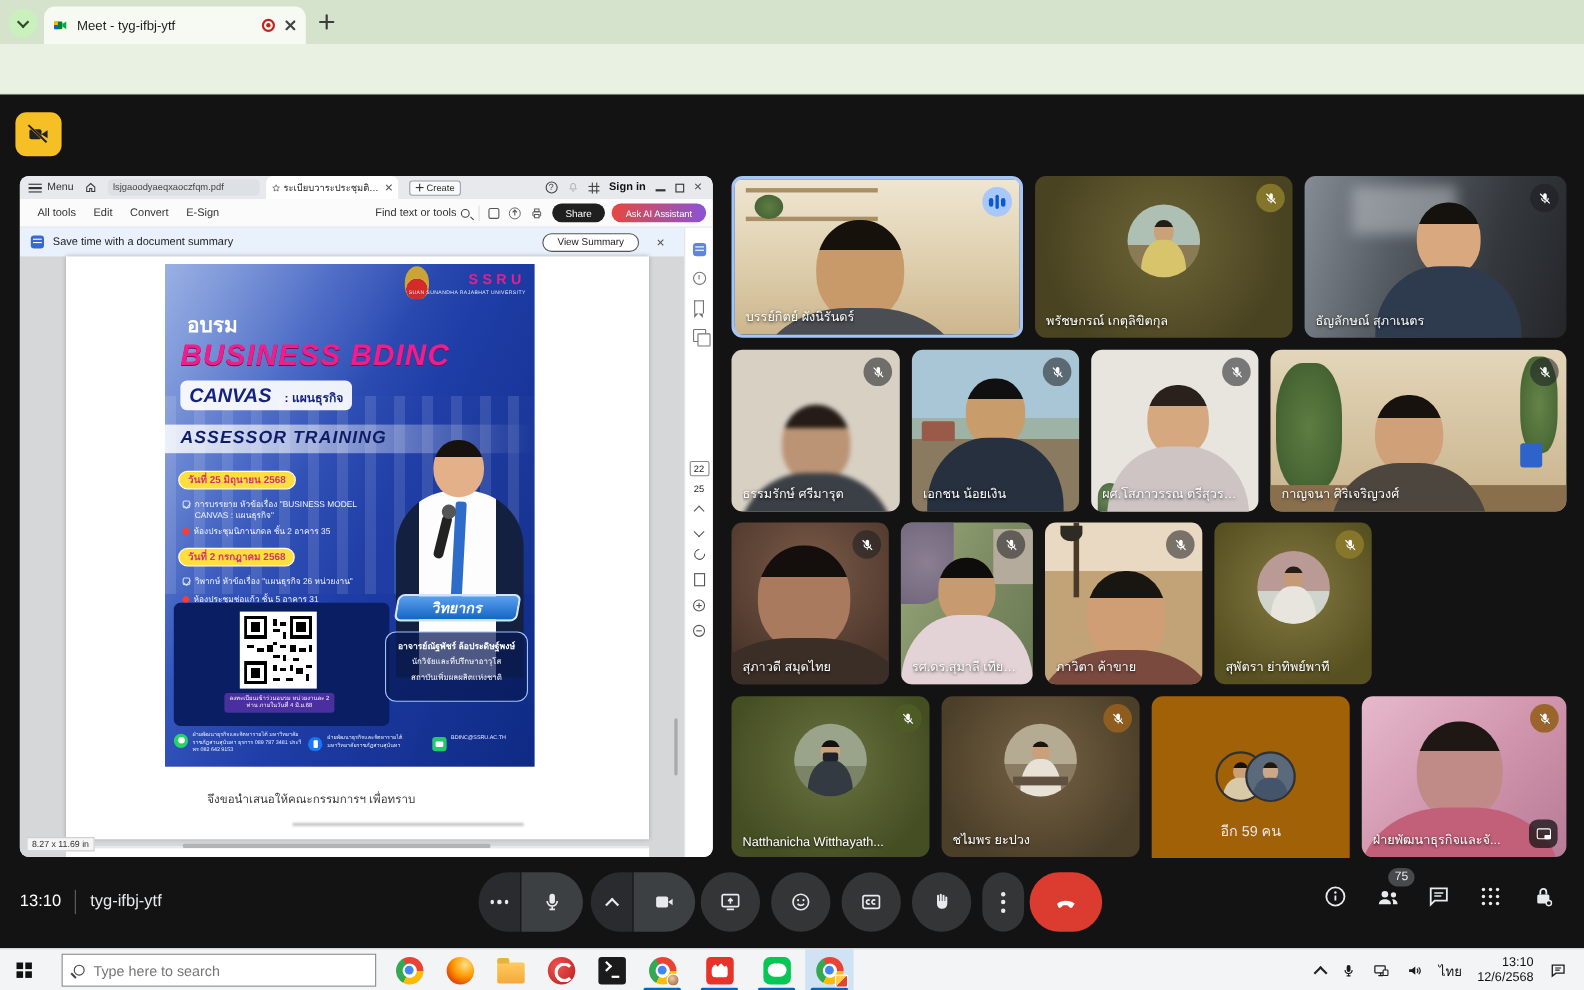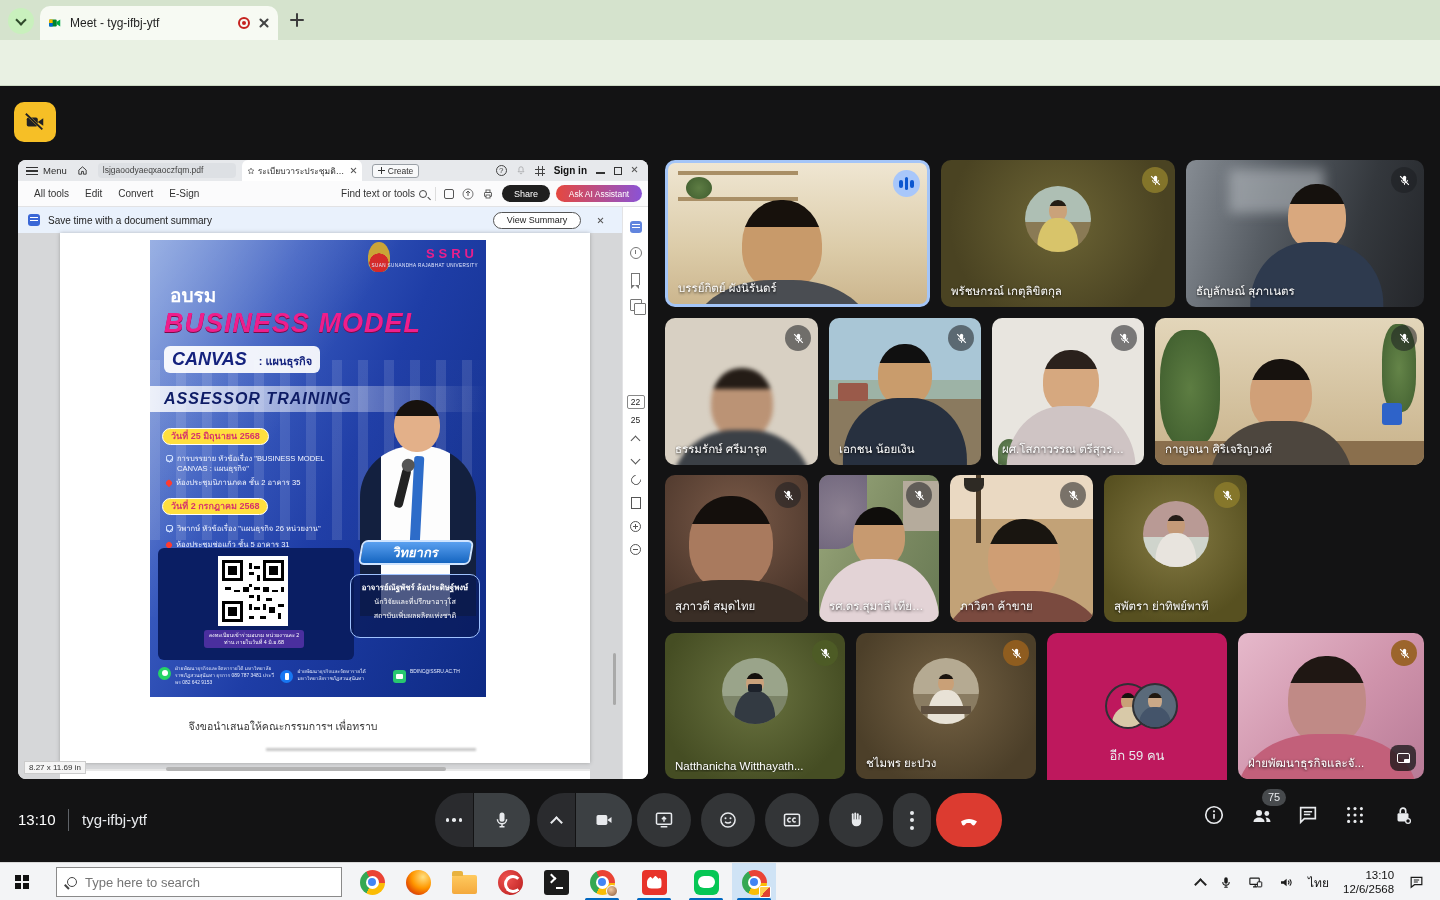--- a/index.html
+++ b/index.html
@@ -92,21 +92,21 @@
   .ac-side{position:absolute;left:604px;top:47px;width:26px;height:572px;background:#fff;border-left:1px solid #e3e3e5;display:flex;flex-direction:column;align-items:center}
   .sic{width:12px;height:12px;margin-top:14px;position:relative;opacity:.8}
   .s-ai{background:#3a67d6;border-radius:3px}
   .s-ai::after{content:"";position:absolute;left:2px;top:3px;width:8px;height:1.4px;background:#fff;box-shadow:0 3px 0 #fff}
   .s-clock{border:1.4px solid #555;border-radius:50%}
   .s-clock::after{content:"";position:absolute;left:4.5px;top:2px;width:1.4px;height:4px;background:#555;box-shadow:1px 3px 0 -0.5px #555}
   .s-book{border:1.4px solid #555;border-bottom:none;width:9px}
   .s-book::after{content:"";position:absolute;left:-1.4px;bottom:-4px;border:4.5px solid #555;border-top-width:0;border-color:transparent transparent #fff transparent;border-bottom-color:#fff;border-left:4.5px solid #555;border-right:4.5px solid #555;height:0}
   .s-copy{border:1.4px solid #555;border-radius:1px}
   .s-copy::after{content:"";position:absolute;left:3px;top:3px;width:10px;height:10px;border:1.4px solid #555;background:#fff;border-radius:1px}
-  .pgbox{width:18px;height:14px;border:1px solid #888;border-radius:2px;font-size:8.5px;text-align:center;line-height:13px;color:#222;margin-top:84px}
+  .pgbox{width:18px;height:14px;border:1px solid #888;border-radius:2px;font-size:8.5px;text-align:center;line-height:13px;color:#222;margin-top:108px}
   .pgtotal{font-size:8.5px;color:#222;margin-top:6px}
   .schev{width:7px;height:7px;border-left:1.6px solid #555;border-bottom:1.6px solid #555;margin-top:12px}
   .up{transform:rotate(135deg)}.down{transform:rotate(-45deg)}
   .s-re{width:10px;height:10px;border:1.5px solid #555;border-radius:50%;border-top-color:transparent;margin-top:12px;transform:rotate(40deg)}
   .s-fit{width:10px;height:12px;border:1.4px solid #555;margin-top:12px}
   .s-zi,.s-zo{width:11px;height:11px;border:1.5px solid #555;border-radius:50%;position:relative;margin-top:12px}
   .s-zi::after{content:"";position:absolute;left:2px;top:4px;width:5px;height:1.4px;background:#555;box-shadow:0 0 0 #555}
   .s-zi::before{content:"";position:absolute;left:3.8px;top:2.2px;width:1.4px;height:5px;background:#555}
   .s-zo::after{content:"";position:absolute;left:2px;top:4px;width:5px;height:1.4px;background:#555}
 
@@ -372,21 +372,21 @@
 
         <div id="poster">
           <div class="beam"></div>
           <div class="skyline"></div>
           <span class="crest"></span>
           <div class="p-logo">
             <b>SSRU</b>
             <i>SUAN SUNANDHA RAJABHAT UNIVERSITY</i>
           </div>
           <div class="p-th">อบรม</div>
-          <div class="p-en1">BUSINESS MODEL</div>
+          <div class="p-en1">BUSINESS BDINC</div>
           <div class="p-canvas"><span>CANVAS</span><em>: แผนธุรกิจ</em></div>
           <div class="p-band"></div>
           <div class="p-sub">ASSESSOR TRAINING</div>
           <div class="datep d1">วันที่ 25 มิถุนายน 2568</div>
           <div class="bullet" style="top:214px">
               <span class="bk"></span>
               <span>การบรรยาย หัวข้อเรื่อง "BUSINESS MODEL CANVAS : แผนธุรกิจ"</span>
             </div>
           <div class="bullet" style="top:238px">
               <span class="pin"></span>
@@ -672,21 +672,21 @@
           </div>
           <span class="pname">ชไมพร ยะปวง</span>
           <span class="micoff mic-orange">
               <svg width="13" height="13" viewBox="0 0 24 24">
                 <path d="M12 3a3 3 0 0 1 3 3v5a3 3 0 0 1-6 0V6a3 3 0 0 1 3-3z" fill="#fff"></path>
                 <path d="M6.5 11a5.5 5.5 0 0 0 11 0M12 16.5V20" fill="none" stroke="#fff" stroke-width="1.8"></path>
                 <path d="M4 4l16 16" stroke="#fff" stroke-width="2"></path>
               </svg>
             </span>
         </div>
-        <div class="tile" style="width:180px;height:180px;background:#be185d">
+        <div class="tile" style="width:180px;height:180px;background:#a16207">
           <span class="ovc" style="left:32%">
               <span class="fig" style="--hw:14px;--ht:18%;--hx:50%;--skin:#c9a077;--hair:#17120e;--shirt:#d8c9a8;position:absolute;inset:0">
                 <span class="head" style="position:absolute"></span>
                 <span class="torso" style="position:absolute"></span>
               </span>
             </span>
           <span class="ovc" style="left:47%;background:#5a6a7a">
               <span class="fig" style="--hw:14px;--ht:18%;--hx:50%;--skin:#caa888;--hair:#20180f;--shirt:#44546a;position:absolute;inset:0">
                 <span class="head" style="position:absolute"></span>
                 <span class="torso" style="position:absolute"></span>

